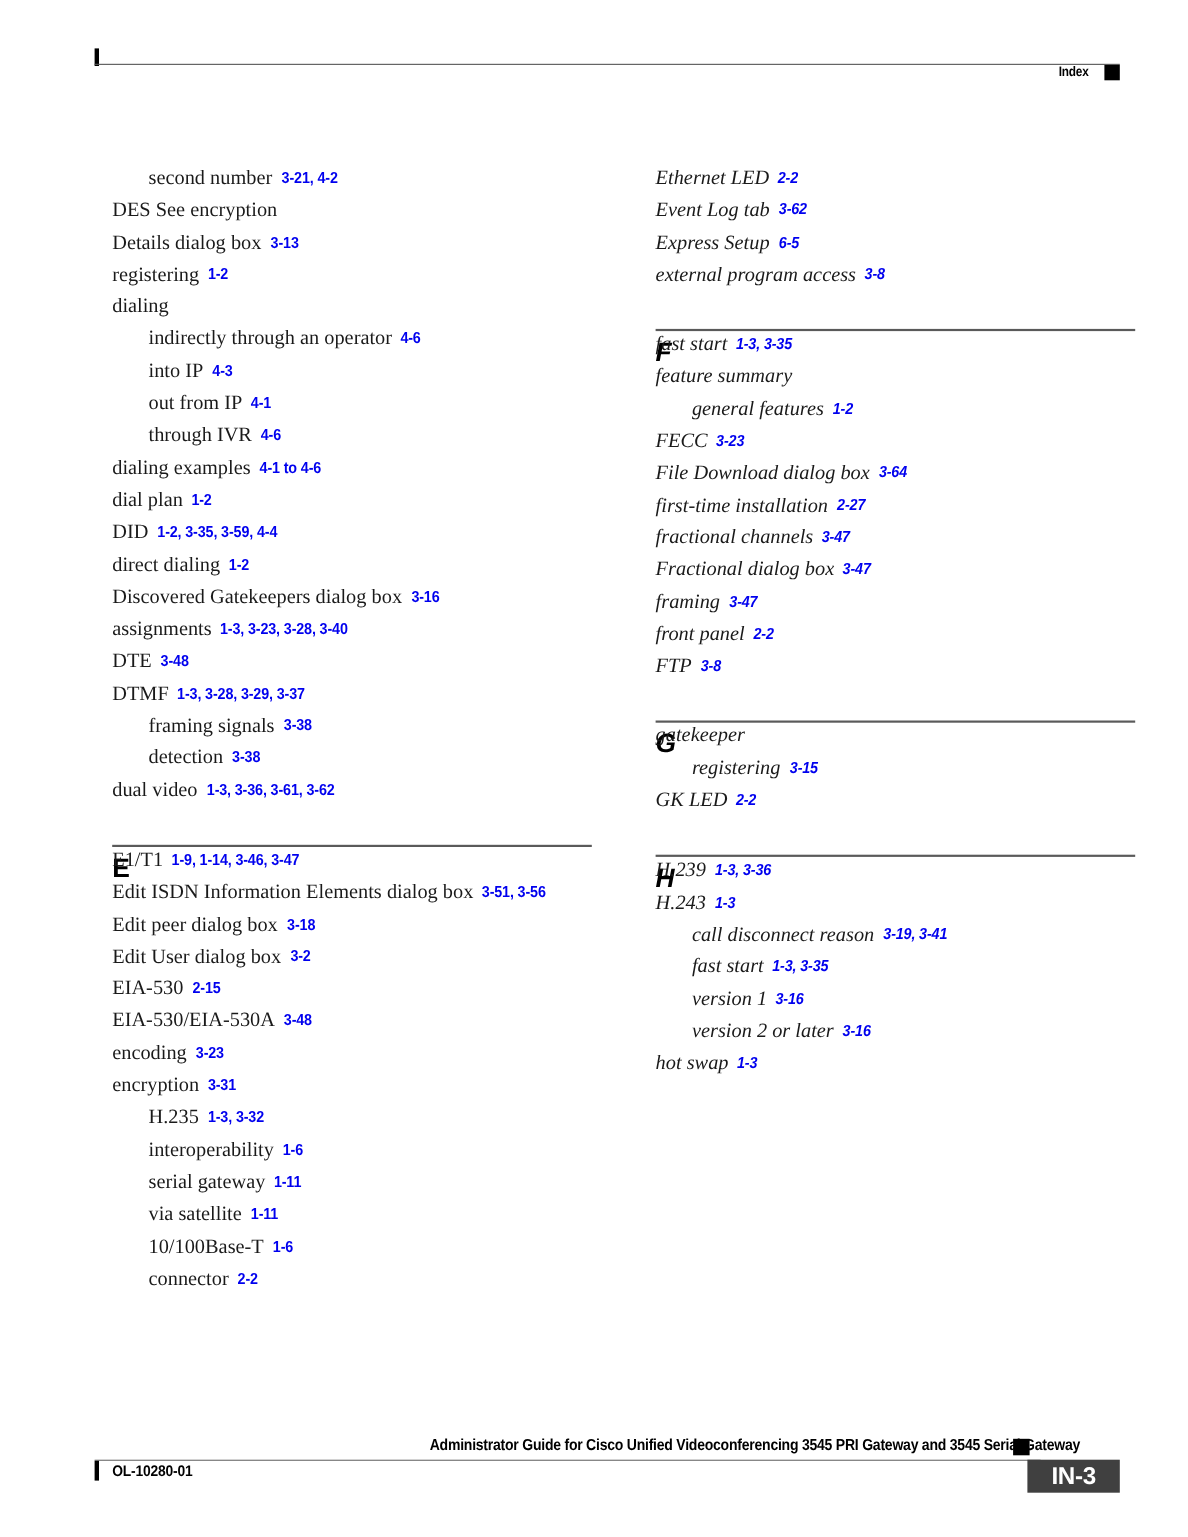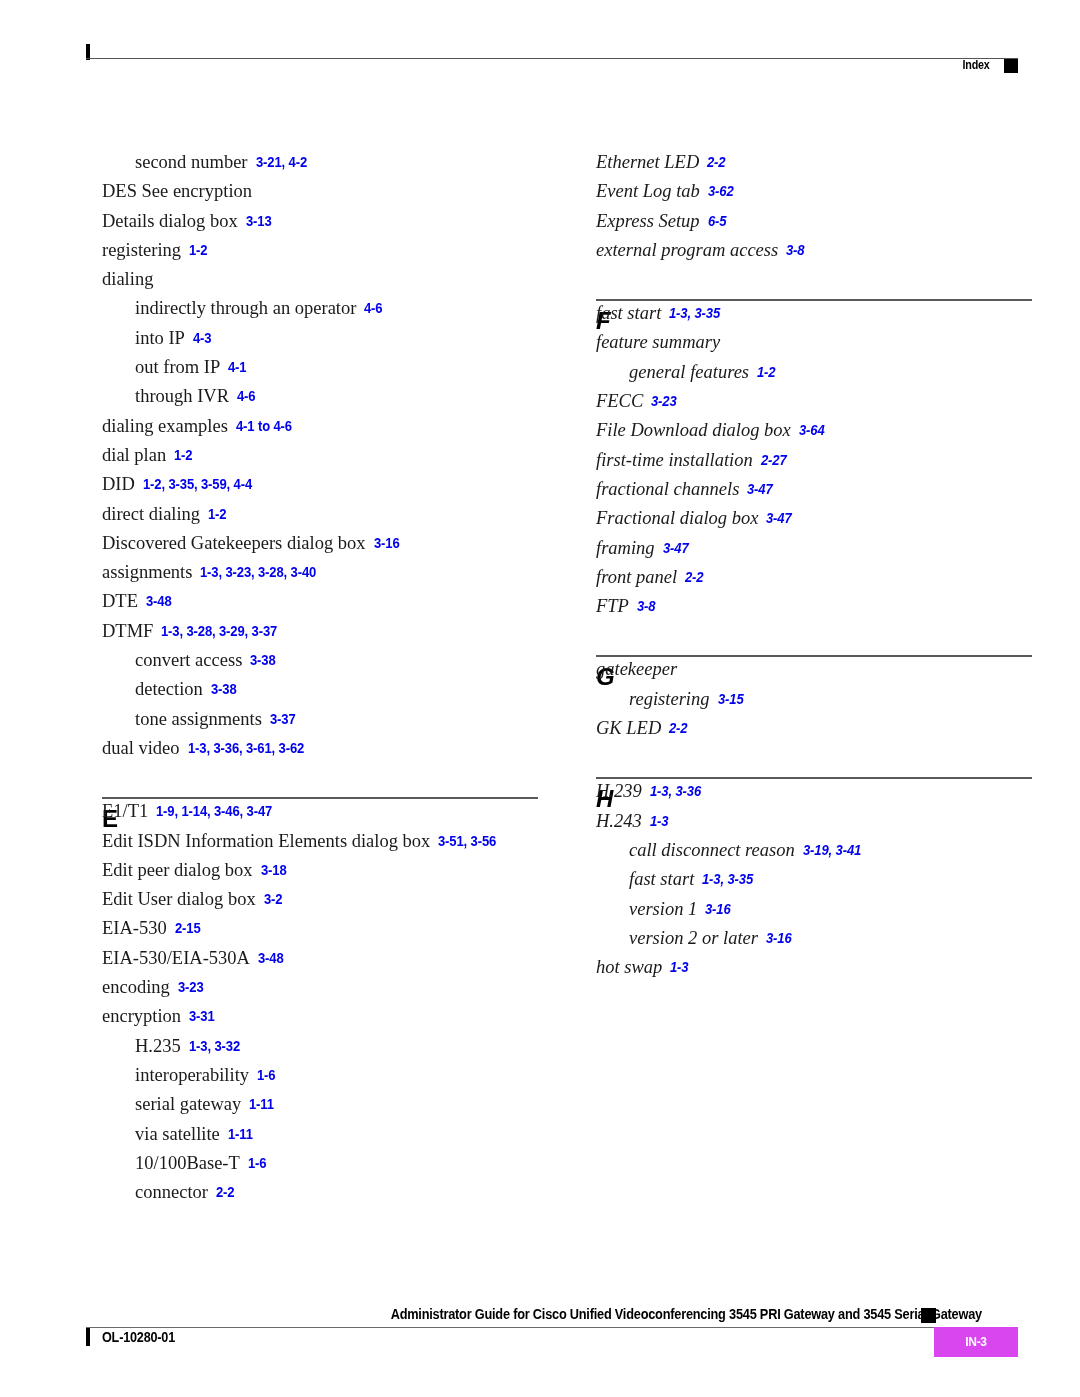--- a/index.html
+++ b/index.html
@@ -185,24 +185,24 @@
     transform: scaleX(0.9);
     transform-origin: left top;
     white-space: nowrap;
   }
   .page-footer .ftr-pagebox {
     position: absolute;
     left: 848px;
     top: 21px;
     width: 84px;
     height: 30px;
-    background: #d946ef;
+    background: #404040;
     color: #ffffff;
     font-family: "Liberation Sans Narrow", "Liberation Sans", sans-serif;
-    font-size: 12px;
+    font-size: 22px;
     font-weight: bold;
     letter-spacing: -0.3px;
     display: flex;
     align-items: center;
     justify-content: center;
   }
 </style>
 </head>
 <body>
 
@@ -225,23 +225,22 @@
       <div class="entry lvl1"><span class="term">out from IP</span><span class="pages">4-1</span></div>
       <div class="entry lvl1"><span class="term">through IVR</span><span class="pages">4-6</span></div>
       <div class="entry lvl0"><span class="term">dialing examples</span><span class="pages">4-1 to 4-6</span></div>
       <div class="entry lvl0"><span class="term">dial plan</span><span class="pages">1-2</span></div>
       <div class="entry lvl0"><span class="term">DID</span><span class="pages">1-2, 3-35, 3-59, 4-4</span></div>
       <div class="entry lvl0"><span class="term">direct dialing</span><span class="pages">1-2</span></div>
       <div class="entry lvl0"><span class="term">Discovered Gatekeepers dialog box</span><span class="pages">3-16</span></div>
       <div class="entry lvl0"><span class="term">assignments</span><span class="pages">1-3, 3-23, 3-28, 3-40</span></div>
       <div class="entry lvl0"><span class="term">DTE</span><span class="pages">3-48</span></div>
       <div class="entry lvl0"><span class="term">DTMF</span><span class="pages">1-3, 3-28, 3-29, 3-37</span></div>
-      <div class="entry lvl1"><span class="term">convert access</span><span class="pages">3-38</span></div>
+      <div class="entry lvl1"><span class="term">framing signals</span><span class="pages">3-38</span></div>
       <div class="entry lvl1"><span class="term">detection</span><span class="pages">3-38</span></div>
-      <div class="entry lvl1"><span class="term">tone assignments</span><span class="pages">3-37</span></div>
       <div class="entry lvl0"><span class="term">dual video</span><span class="pages">1-3, 3-36, 3-61, 3-62</span></div>
       <div class="sec-break sec-gap-top">
         <div class="sec-rule"></div>
         <div class="sec-letter">E</div>
       </div>
       <div class="entry lvl0"><span class="term">E1/T1</span><span class="pages">1-9, 1-14, 3-46, 3-47</span></div>
       <div class="entry lvl0"><span class="term">Edit ISDN Information Elements dialog box</span><span class="pages">3-51, 3-56</span></div>
       <div class="entry lvl0"><span class="term">Edit peer dialog box</span><span class="pages">3-18</span></div>
       <div class="entry lvl0"><span class="term">Edit User dialog box</span><span class="pages">3-2</span></div>
       <div class="entry lvl0"><span class="term">EIA-530</span><span class="pages">2-15</span></div>

